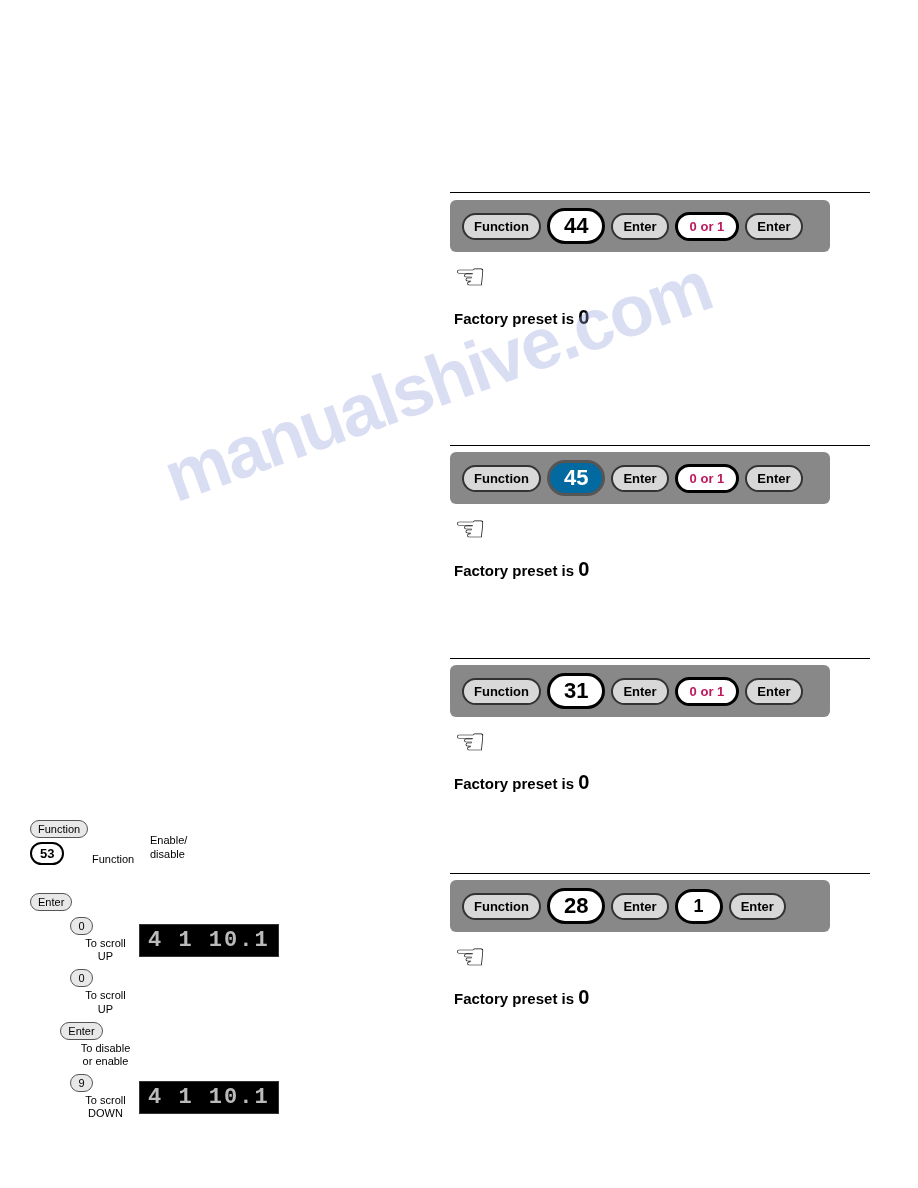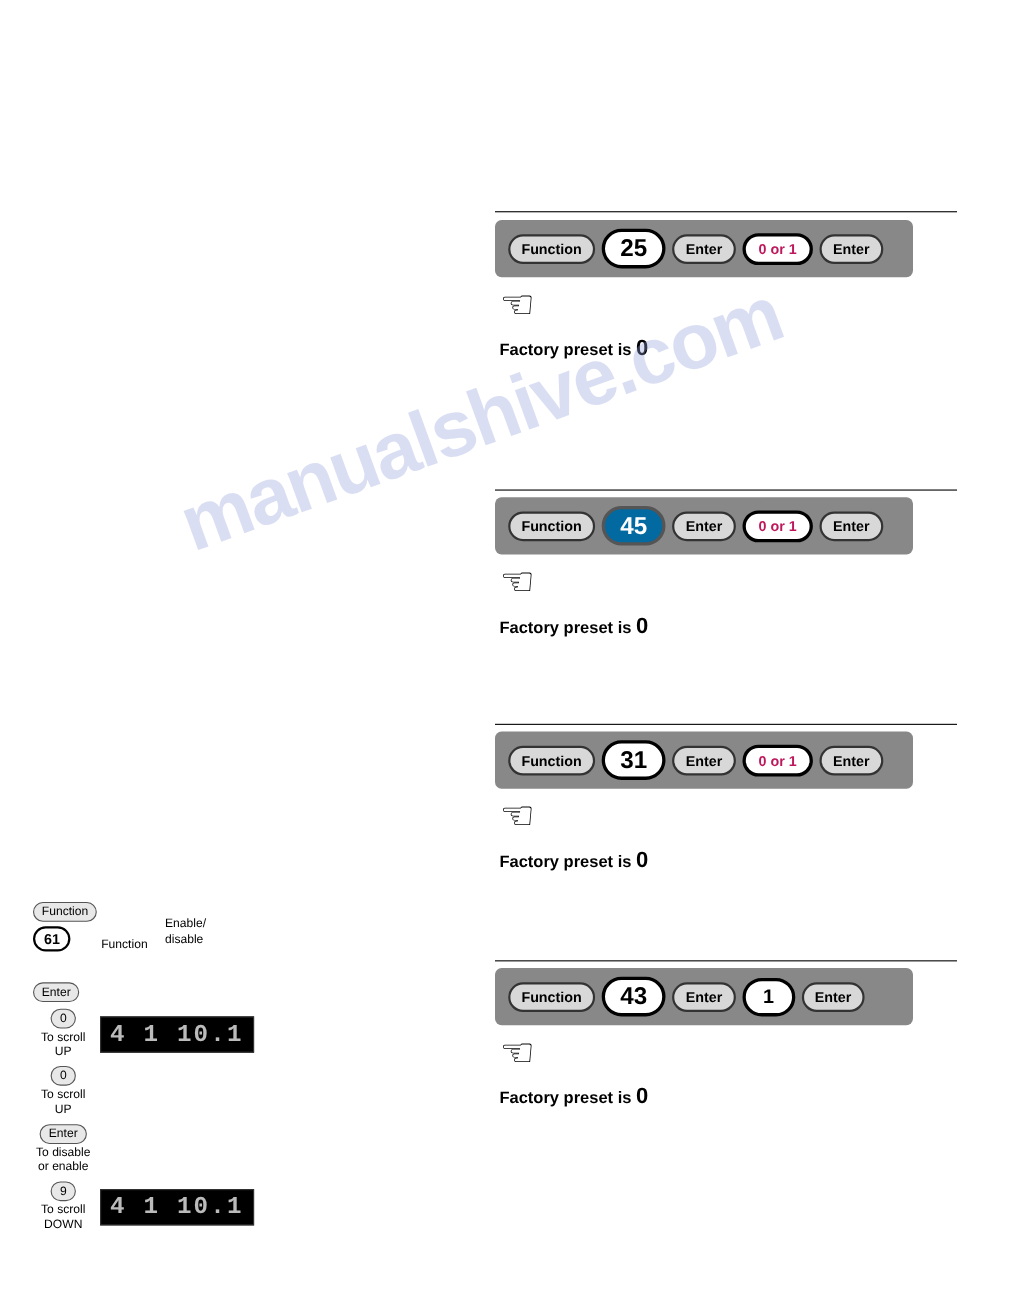--- a/index.html
+++ b/index.html
@@ -183,36 +183,37 @@
       gap: 6px;
       margin-bottom: 6px;
     }
 
     .label-text {
       font-size: 11px;
       color: #000;
       line-height: 1.2;
       text-align: center;
       width: 55px;
+      margin-left: 48px;
     }
   </style>
 </head>
 <body>
 
 <div class="watermark">manualshive.com</div>
 
 <div class="hline" style="top:192px; left:450px; width:420px;"></div>
 <div class="hline" style="top:445px; left:450px; width:420px;"></div>
 <div class="hline" style="top:658px; left:450px; width:420px;"></div>
 <div class="hline" style="top:873px; left:450px; width:420px;"></div>
 
 <div class="section" style="top:200px; left:450px;">
   <div class="key-sequence">
     <span class="key-btn">Function</span>
-    <span class="key-number">25</span>
+    <span class="key-number">44</span>
     <span class="key-btn">Enter</span>
     <span class="key-or1">0 or 1</span>
     <span class="key-btn">Enter</span>
   </div>
   <div style="display:flex; align-items:center; margin-top:4px; margin-left:4px;">
     <span style="font-size:36px; margin-right:8px;">☜</span>
   </div>
   <div class="factory-preset">
     <span>Factory preset is</span> <span class="zero">0</span>
   </div>
@@ -246,40 +247,40 @@
     <span style="font-size:36px; margin-right:8px;">☜</span>
   </div>
   <div class="factory-preset">
     <span>Factory preset is</span> <span class="zero">0</span>
   </div>
 </div>
 
 <div class="section" style="top:880px; left:450px;">
   <div class="key-sequence">
     <span class="key-btn">Function</span>
-    <span class="key-number">43</span>
+    <span class="key-number">28</span>
     <span class="key-btn">Enter</span>
     <span class="key-1">1</span>
     <span class="key-btn">Enter</span>
   </div>
   <div style="display:flex; align-items:center; margin-top:4px; margin-left:4px;">
     <span style="font-size:36px; margin-right:8px;">☜</span>
   </div>
   <div class="factory-preset">
     <span>Factory preset is</span> <span class="zero">0</span>
   </div>
 </div>
 
 <div class="left-diagram" style="top:820px; left:30px;">
 
   <div style="display:flex; align-items:center; gap:4px; margin-bottom:4px;">
     <span class="func-btn-small">Function</span>
   </div>
   <div style="display:flex; align-items:center; gap:4px; margin-bottom:8px;">
-    <span class="num-btn-small">61</span>
+    <span class="num-btn-small">53</span>
   </div>
 
   <div style="position:relative; margin-bottom:2px;">
     <div style="position:absolute; left:120px; top:-40px; font-size:11px; line-height:1.3;">Enable/<br>disable</div>
     <div style="position:absolute; left:62px; top:-20px; font-size:11px;">Function</div>
   </div>
 
   <div class="diagram-row" style="margin-top:28px;">
     <span class="enter-btn-small" style="border:1.5px solid #555; border-radius:12px; background:#e8e8e8; font-size:11px; padding:2px 7px;">Enter</span>
   </div>

